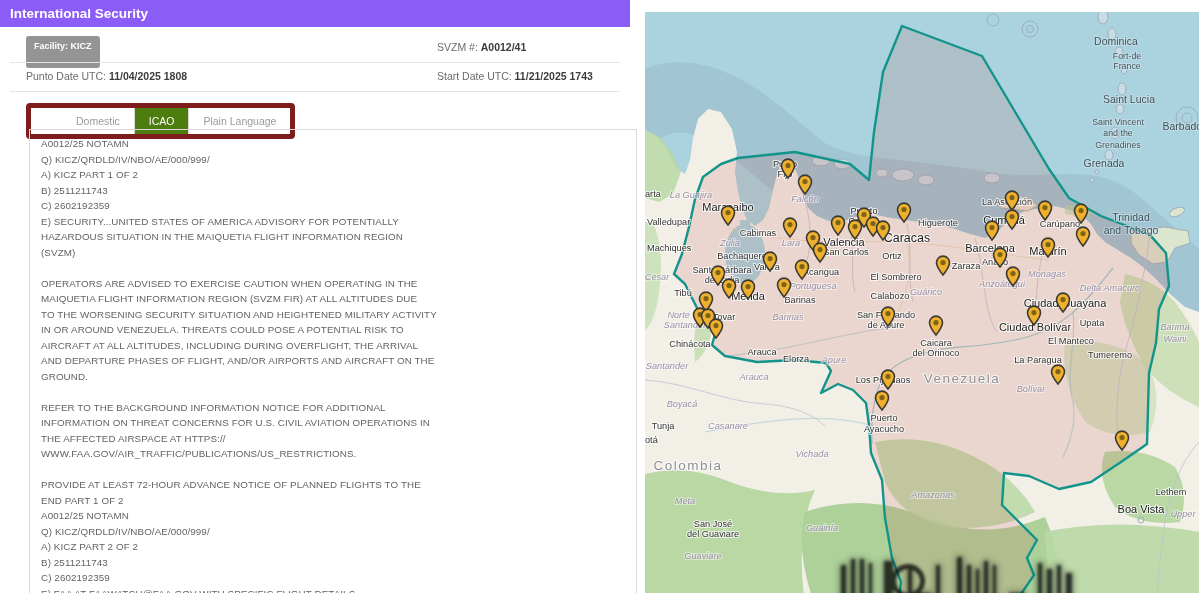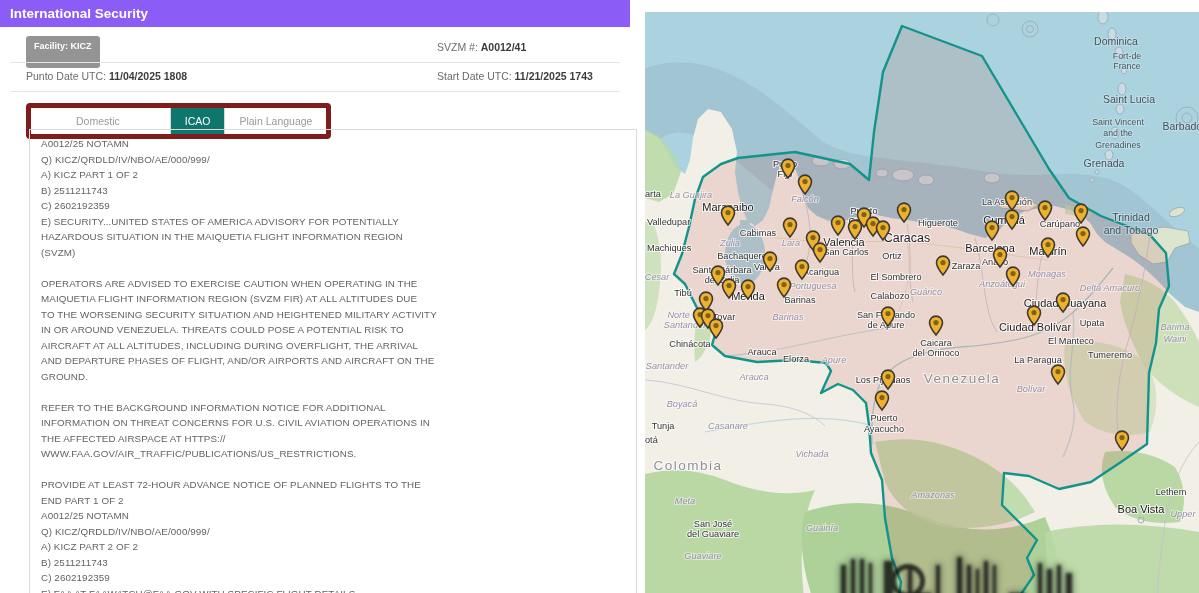--- a/index.html
+++ b/index.html
@@ -18,21 +18,21 @@
   .kv-issue{left:26px;top:70px;}
   .kv-start{left:437px;top:70px;}
   .hr{position:absolute;left:10px;width:610px;height:1px;background:#e4e4e4;}
   .hr1{top:62px;} .hr2{top:91px;}
 
   .tabs{position:absolute;left:26px;top:103px;display:inline-flex;border:5px solid #7f1d1d;
         border-radius:4px;overflow:hidden;background:#fff;padding-left:31px;}
   .tab{font-size:10.5px;color:#9a9a9a;background:#fff;border:none;outline:none;
        padding:0 14px;height:26px;line-height:26px;cursor:pointer;border-left:1px solid #d7d7d7;}
   .tab:first-child{border-left:none;}
-  .tab.active{background:#0f766e;color:#fff;margin-left:36px;}
+  .tab.active{background:#4d7c0f;color:#fff;}
 
   .notam-panel{position:absolute;left:17px;top:129px;width:608px;height:464px;box-sizing:border-box;
        border:1px solid #dadada;border-bottom:none;padding:6px 12px 0 11px;overflow:hidden;margin-left:12px;}
   .notam-text{font-size:9.8px;line-height:15.5px;color:#636363;white-space:pre-wrap;
        font-family:"Liberation Sans",sans-serif;letter-spacing:.1px;}
 
   
   .map{position:absolute;left:645px;top:12px;width:554px;height:593px;background:#aad3df;overflow:hidden;cursor:grab;}
   .map svg{display:block;}
 

